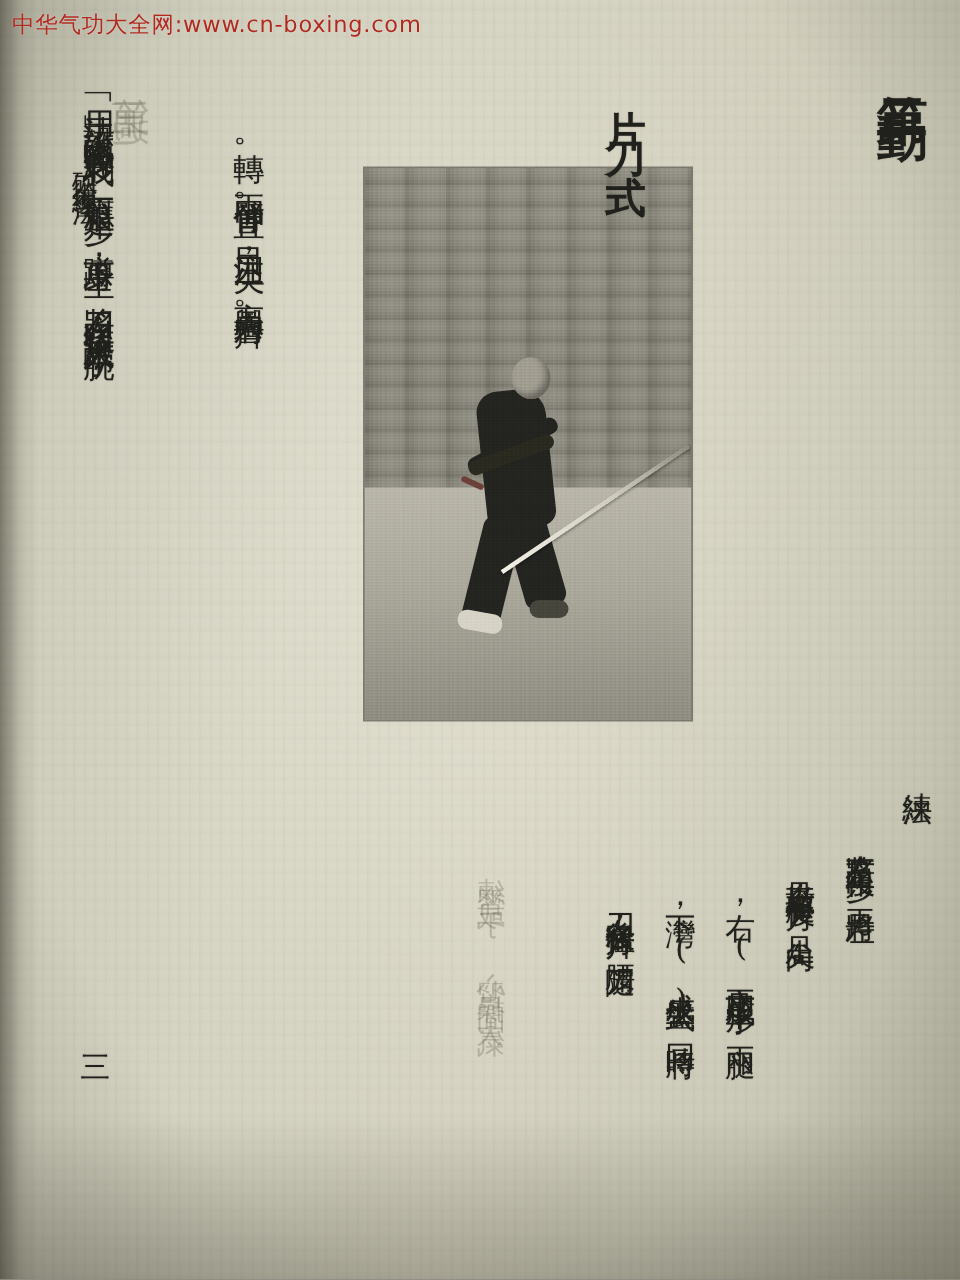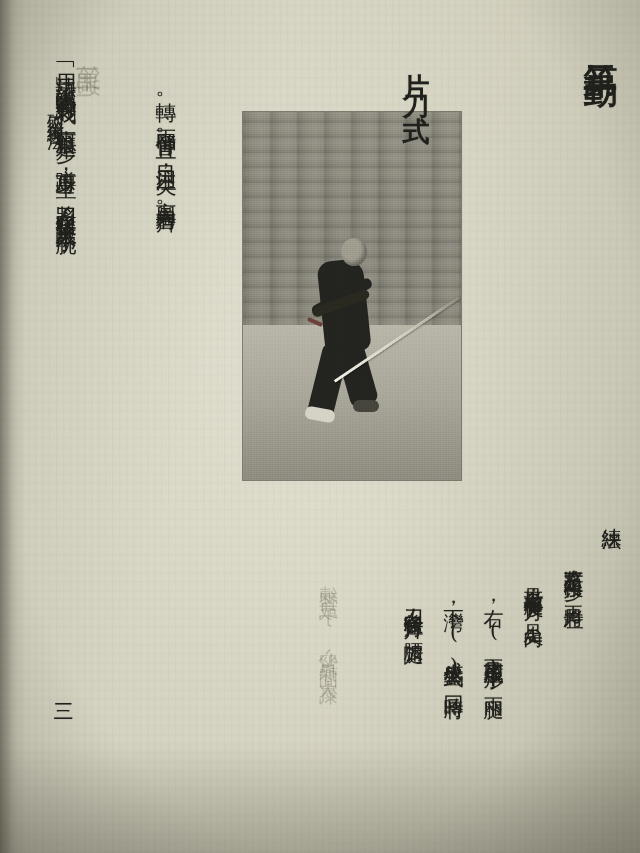--- a/index.html
+++ b/index.html
@@ -268,20 +268,21 @@
 </style>
 </head>
 <body>
 
 <div id="page">
   <div id="paper"></div>
   <div id="grain"></div>
   <div id="binding"></div>
   <div id="bottomshade"></div>
 
+  <div id="watermark">中华气功大全网:www.cn-boxing.com</div>
 
   <div class="ghost" style="top:44px; right:536px; font-size:26px;">第三週</div>
   <div class="ghost" style="top:570px; right:300px; font-size:19px; letter-spacing:8px;">練習或于 心習操間大氣</div>
 
   <div id="photo">
     <div class="sky"></div>
     <div class="ground"></div>
     <div class="figure">
       <div class="torso"></div>
       <div class="head"></div>

